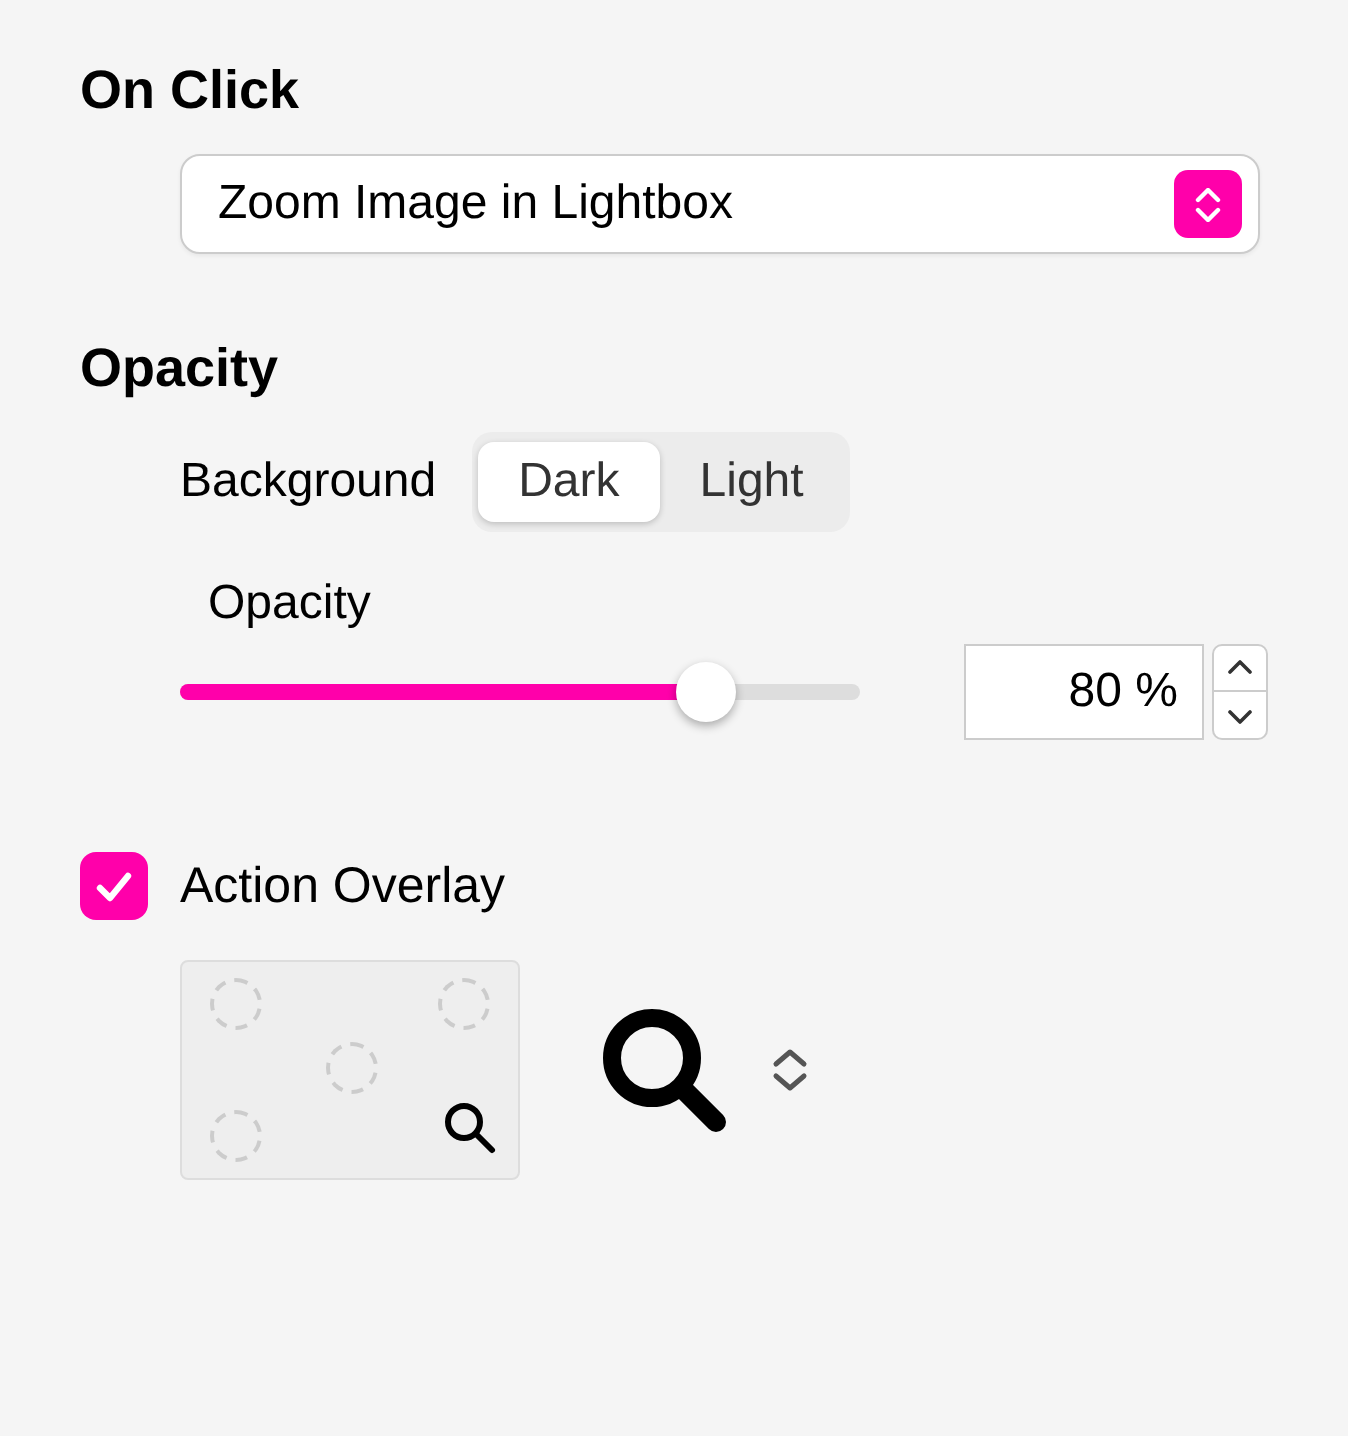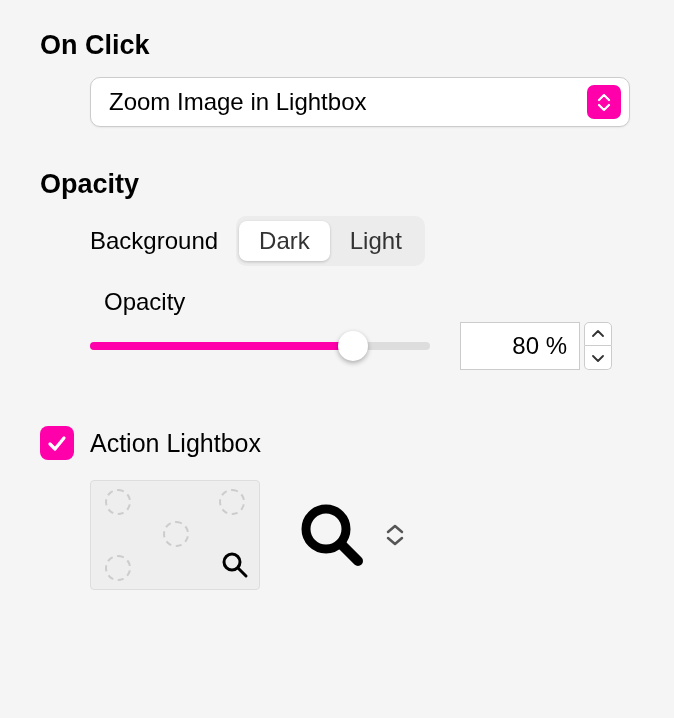--- a/index.html
+++ b/index.html
@@ -84,21 +84,21 @@
     }
     .opacity-label {
       font-size: 24px;
       margin-left: 14px;
       margin-bottom: 6px;
       display: block;
     }
     .slider-row {
       display: flex;
       align-items: center;
-      gap: 30px;
+      gap: 52px;
     }
     .slider {
       position: relative;
       width: 340px;
       height: 40px;
       display: flex;
       align-items: center;
     }
     .slider-track {
       position: absolute;
@@ -268,21 +268,21 @@
       </div>
     </div>
   </div>
 
   <div class="overlay-row">
     <div class="checkbox">
       <svg width="22" height="22" viewBox="0 0 22 22">
         <path d="M4 12 L9 17 L18 6" stroke="#fff" stroke-width="3.2" fill="none" stroke-linecap="round" stroke-linejoin="round"></path>
       </svg>
     </div>
-    <span class="overlay-label">Action Lightbox</span>
+    <span class="overlay-label">Action Overlay</span>
   </div>
 
   <div class="overlay-preview-row">
     <div class="position-grid">
       <div class="grid-dot tl"></div>
       <div class="grid-dot tr"></div>
       <div class="grid-dot c"></div>
       <div class="grid-dot bl"></div>
       <span class="grid-magnifier">
         <svg width="28" height="28" viewBox="0 0 28 28">

